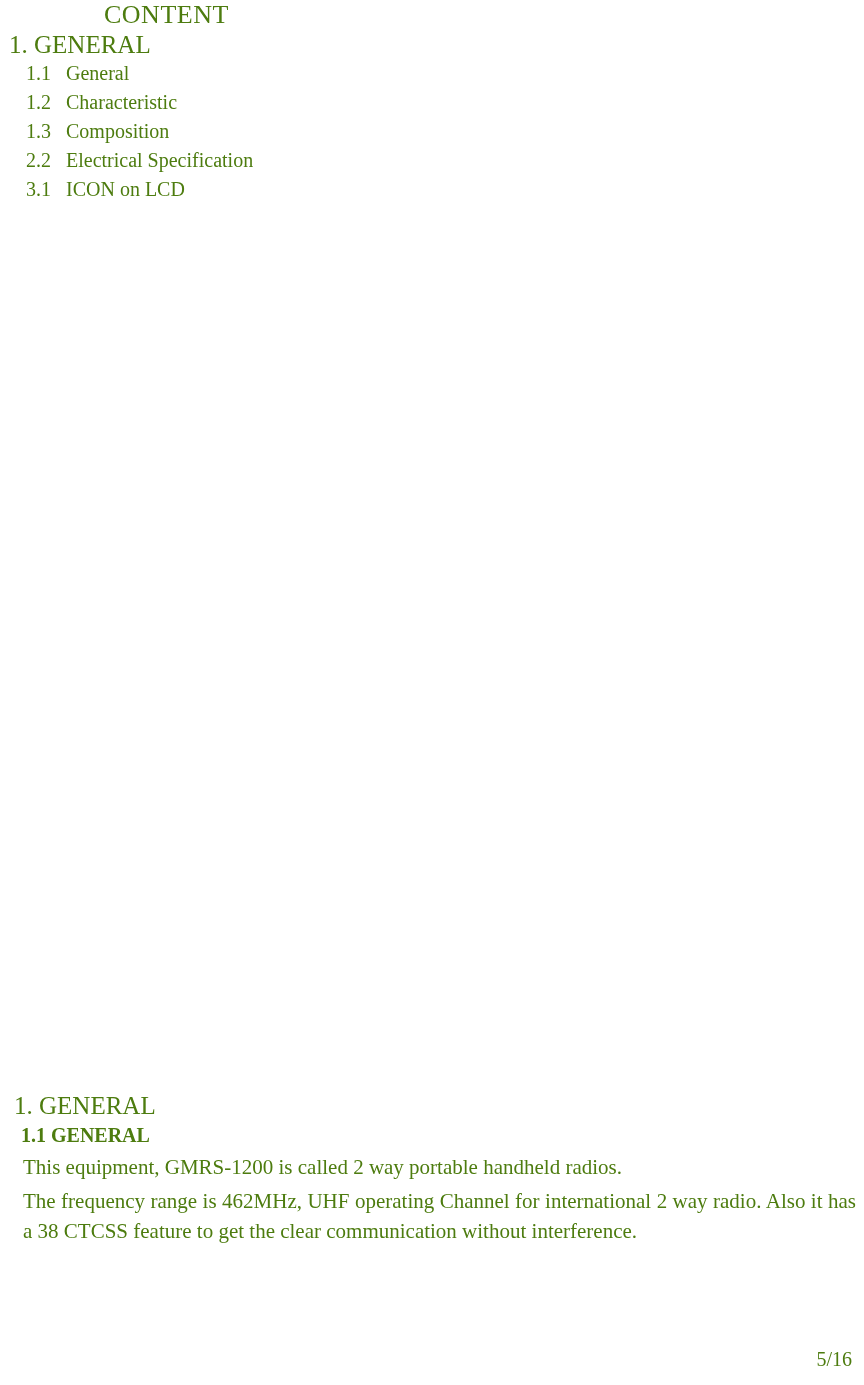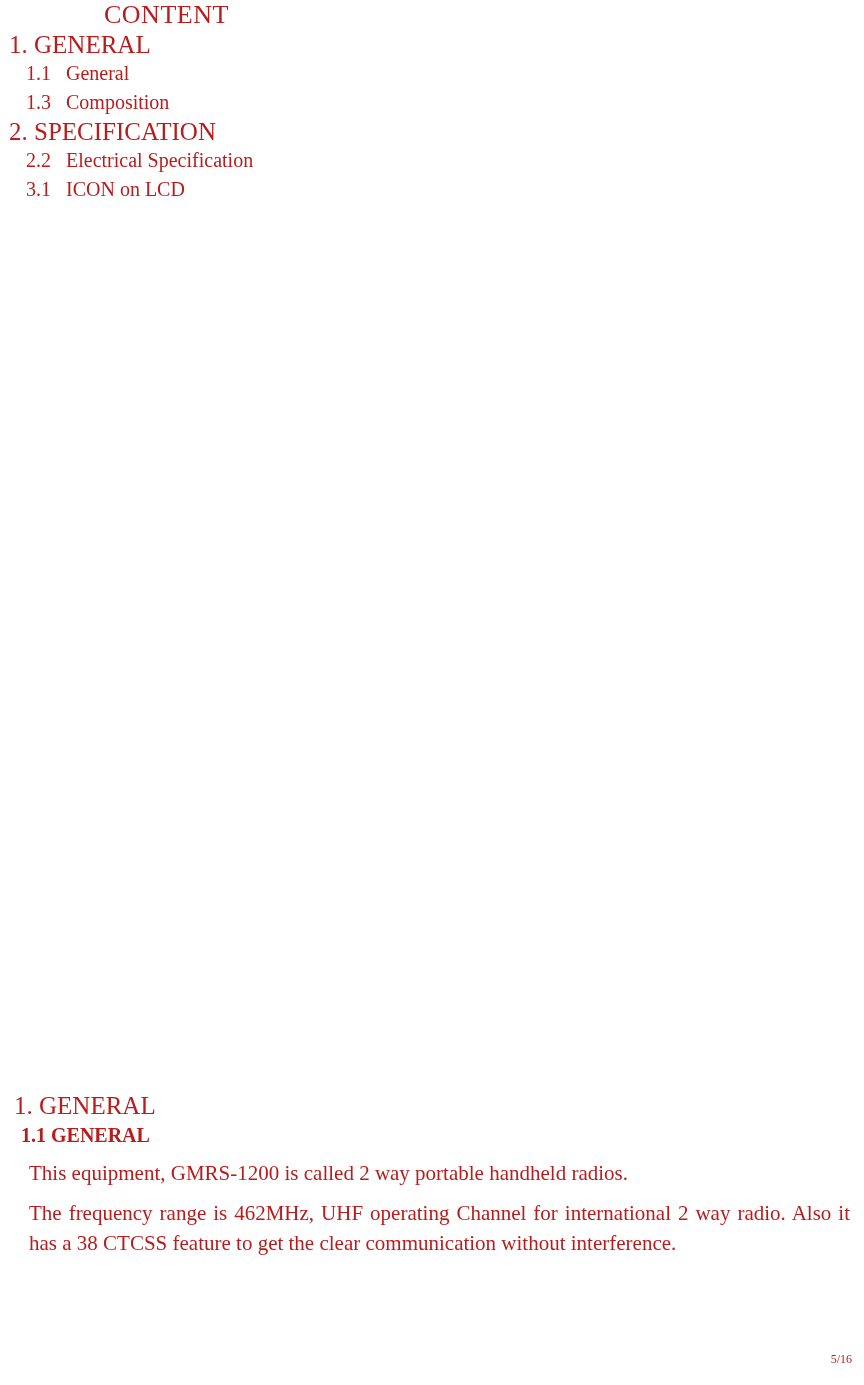--- a/index.html
+++ b/index.html
@@ -5,21 +5,21 @@
   html, body {
     margin: 0;
     padding: 0;
     background: #ffffff;
   }
   .page {
     position: relative;
     width: 864px;
     height: 1385px;
     background: #ffffff;
-    color: #b91c1c;
+    color: #4d7c0f;
     font-family: "Liberation Serif", "DejaVu Serif", serif;
     overflow: hidden;
     border-radius: 7px;
   }
 
   
   .toc {
     position: absolute;
     left: 0;
     top: 0;
@@ -72,37 +72,37 @@
   .subsection-heading {
     font-size: 20px;
     line-height: 26px;
     font-weight: bold;
     padding-left: 21px;
     white-space: nowrap;
   }
   .body-text {
     font-size: 21px;
     line-height: 30px;
-    margin: 10px;
+    margin: 4px;
     padding: 0 4px 0 19px;
     text-align: justify;
     text-justify: inter-word;
   }
 
   
   .footer {
     position: absolute;
     left: 0;
     right: 0;
     top: 1348px;
     text-align: right;
     padding-right: 12px;
   }
   .page-number {
-    font-size: 12px;
+    font-size: 20px;
     line-height: 22px;
   }
 </style>
 </head>
 <body>
 
 <div class="page">
 
   <div class="toc">
     <div class="toc-title">CONTENT</div>
@@ -111,27 +111,28 @@
       <li class="toc-l1">
         <span class="toc-num">1.</span>
         <span class="toc-label">GENERAL</span>
       </li>
       <li class="toc-l2">
         <span class="toc-num">1.1</span>
         &nbsp;
         <span class="toc-label">General</span>
       </li>
       <li class="toc-l2">
+        <span class="toc-num">1.2</span>
+        &nbsp;
+        <span class="toc-label">Characteristic</span>
+      </li>
+      <li class="toc-l2">
         <span class="toc-num">1.3</span>
         &nbsp;
         <span class="toc-label">Composition</span>
-      </li>
-      <li class="toc-l1">
-        <span class="toc-num">2.</span>
-        <span class="toc-label">SPECIFICATION</span>
       </li>
       <li class="toc-l2">
         <span class="toc-num">2.2</span>
         &nbsp;
         <span class="toc-label">Electrical Specification</span>
       </li>
       <li class="toc-l2">
         <span class="toc-num">3.1</span>
         &nbsp;
         <span class="toc-label">ICON on LCD</span>

